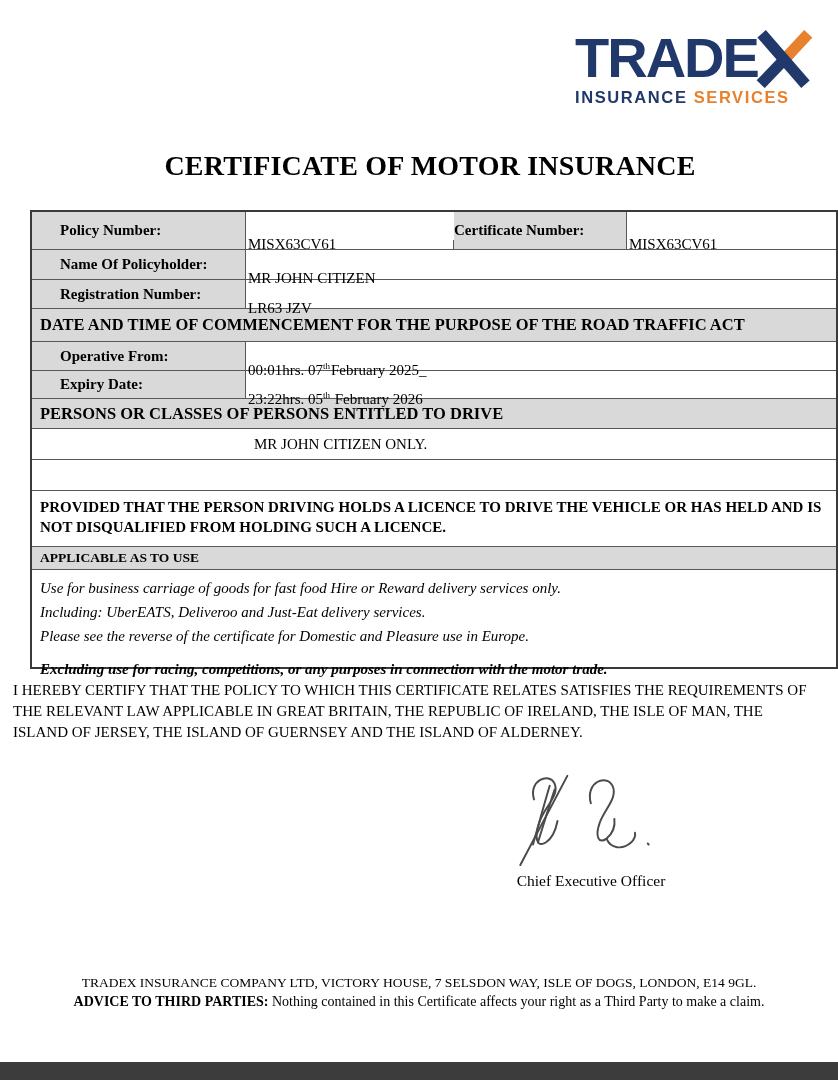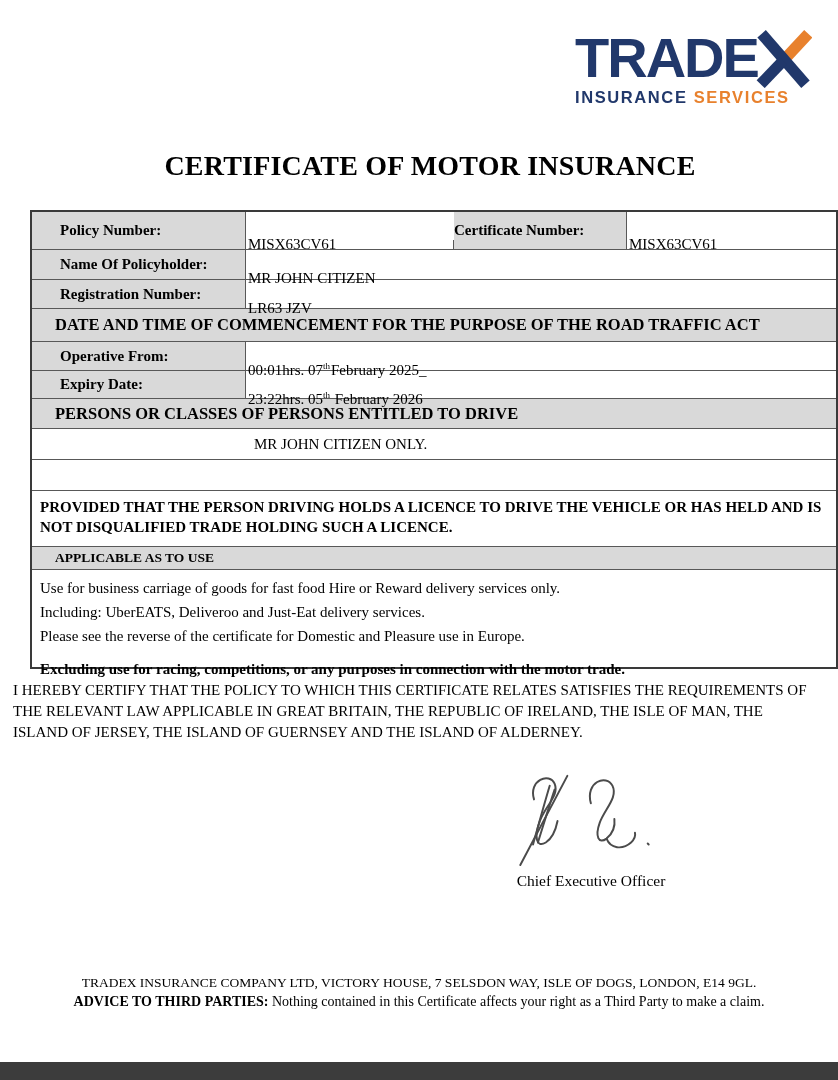--- a/index.html
+++ b/index.html
@@ -26,29 +26,29 @@
     font-size:28px; font-weight:bold; letter-spacing:0.2px;
   }
 
   
   .doc-table { position:absolute; left:30px; top:210px; width:808px; border:2px solid #3a3a3a; background:#fff; }
   .row { display:flex; align-items:stretch; border-bottom:1px solid #585858; font-size:15px; }
   .row:last-child { border-bottom:none; }
   .cell { display:flex; align-items:center; }
   .lbl { background:#d9d9d9; font-weight:bold; padding-left:28px; border-right:1px solid #585858; }
   .val { padding-left:2px;margin-top:28px; }
-  .hdr { background:#d9d9d9; font-weight:bold; font-size:16.5px; padding-left:23px; display:flex; align-items:center; }
+  .hdr { background:#d9d9d9; font-weight:bold; font-size:16.5px; padding-left:8px; display:flex; align-items:center; }
   .hdr-sm { font-size:13.5px; }
   .c1 { width:214px; } .c2 { width:208px; border-right:1px solid #585858; }
   .c3 { width:173px; padding-left:7px; } .c4 { flex:1; }
   .wide { flex:1; }
   sup { font-size:9px; vertical-align:super; line-height:0; margin-right:1px; }
   .driver-row { padding-left:222px; }
   .proviso { font-weight:bold; padding:6px 8px; line-height:20px; align-items:flex-start; }
-  .limit-body { display:block; padding:5px 8px 8px 8px; }
+  .limit-body { display:block; padding:5px 8px 8px 8px;font-style:italic; }
   .limit-body p { line-height:21px; margin-top:3px; }
   .limit-body p.excl { font-weight:bold; margin-top:12px; }
 
   
   .certify { position:absolute; left:13px; top:680px; width:798px; font-size:15px; line-height:21px; }
   .signature { position:absolute; left:500px; top:770px; width:168px; height:98px; }
   .signature path { fill:none; stroke:#4b4b4b; stroke-width:2; stroke-linecap:round; }
   .ceo { position:absolute; left:461px; top:872px; width:260px; text-align:center; font-size:15.5px; }
   .authority { position:absolute; left:420px; top:904px; width:330px; text-align:center; font-size:15px; line-height:17.5px; letter-spacing:0.3px; }
   .footer { position:absolute; left:0; top:975px; width:838px; text-align:center; }
@@ -115,21 +115,21 @@
         <span><span>23:22hrs. 05</span><sup>th</sup><span> February 2026</span></span>
       </div>
     </div>
 
     <div class="row hdr" style="height:30px;">PERSONS OR CLASSES OF PERSONS ENTITLED TO DRIVE</div>
 
     <div class="row cell driver-row" style="height:31px;">MR JOHN CITIZEN ONLY.</div>
 
     <div class="row" style="height:31px;"></div>
 
-    <div class="row proviso" style="height:56px;">PROVIDED THAT THE PERSON DRIVING HOLDS A LICENCE TO DRIVE THE VEHICLE OR HAS HELD AND IS NOT DISQUALIFIED TRADE HOLDING SUCH A LICENCE.</div>
+    <div class="row proviso" style="height:56px;">PROVIDED THAT THE PERSON DRIVING HOLDS A LICENCE TO DRIVE THE VEHICLE OR HAS HELD AND IS NOT DISQUALIFIED FROM HOLDING SUCH A LICENCE.</div>
 
     <div class="row hdr hdr-sm" style="height:23px;">APPLICABLE AS TO USE</div>
 
     <div class="row limit-body" style="height:97px;">
       <p>Use for business carriage of goods for fast food Hire or Reward delivery services only.</p>
       <p>Including: UberEATS, Deliveroo and Just-Eat delivery services.</p>
       <p>Please see the reverse of the certificate for Domestic and Pleasure use in Europe.</p>
       <p class="excl">Excluding use for racing, competitions, or any purposes in connection with the motor trade.</p>
     </div>
 

